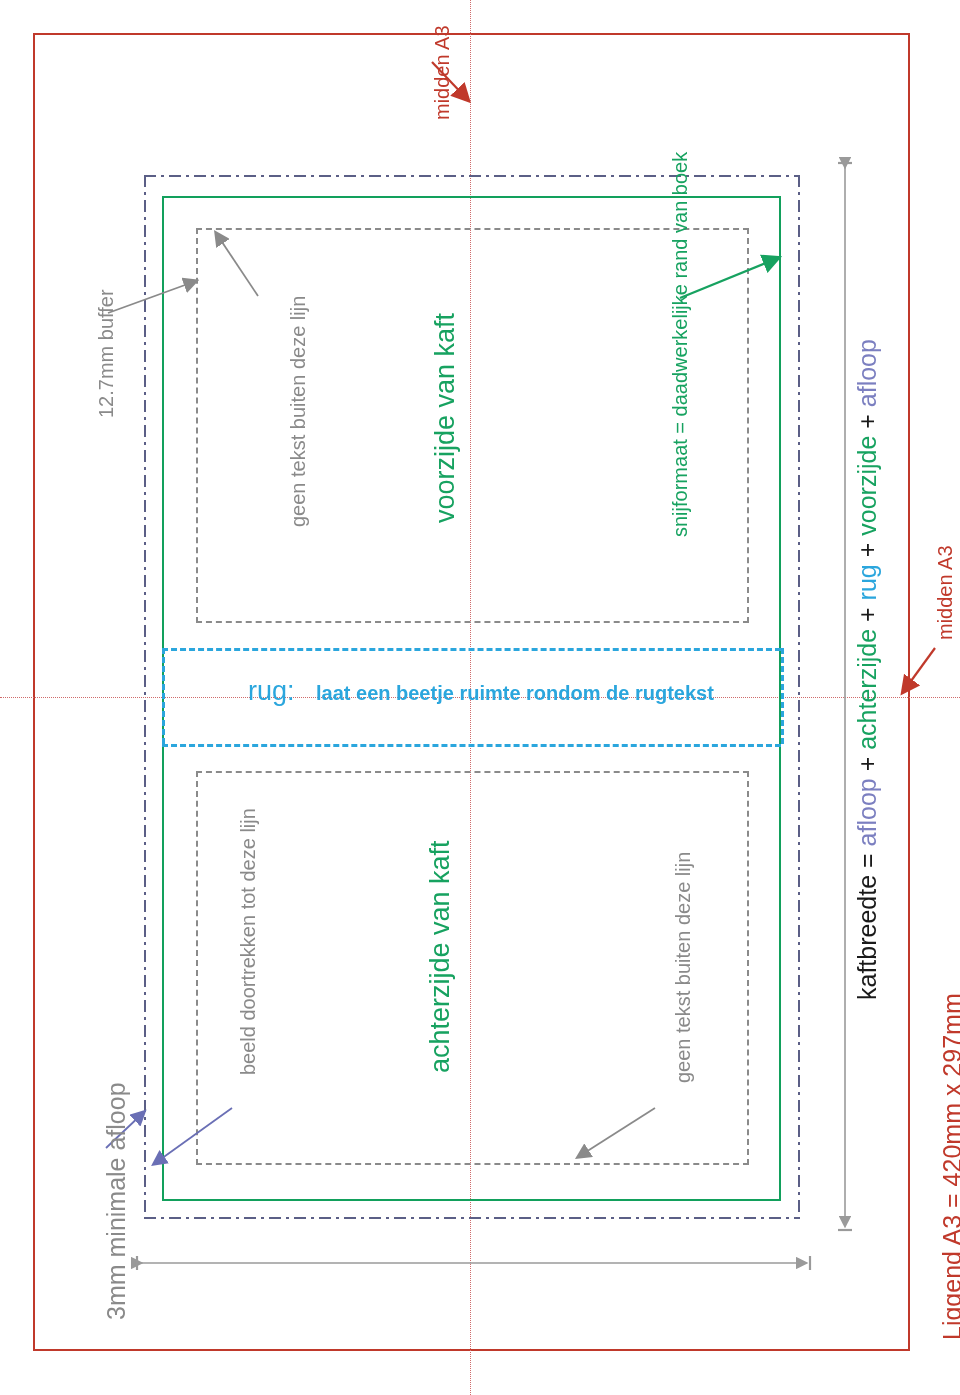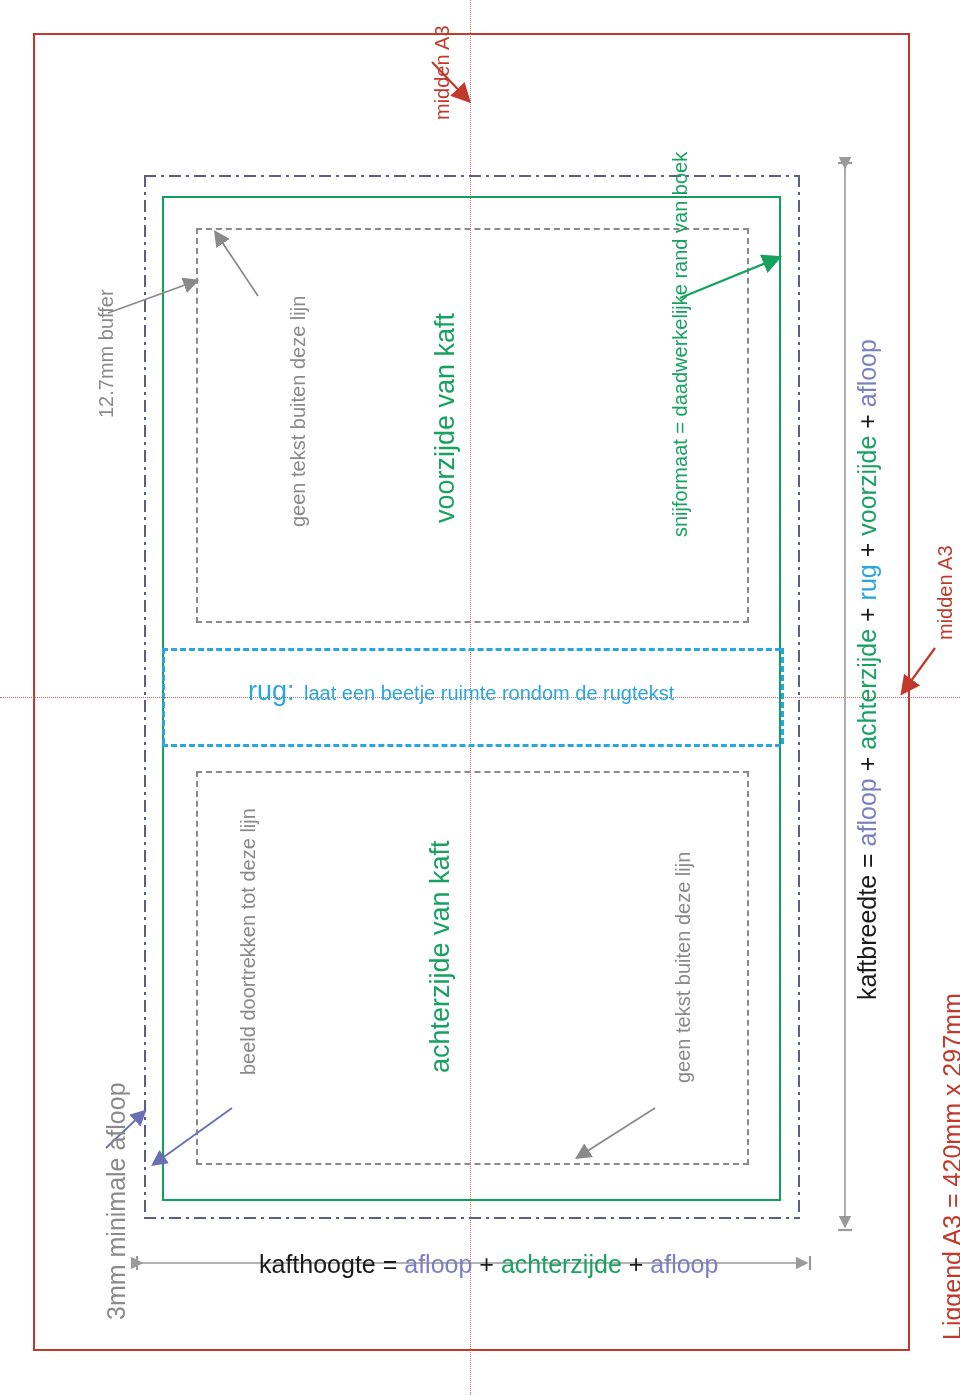--- a/index.html
+++ b/index.html
@@ -221,21 +221,17 @@
 
   <div class="lbl rot90 t-grey f-med" style="left:673px; top:1083px;">geen tekst buiten deze lijn</div>
 
   <div class="lbl rot90 f-big" style="left:855px; top:1000px;">
     <span class="t-black">kaftbreedte =</span>
     <span id="width-parts"><span class="t-purple"> afloop</span><span class="t-black"> +</span><span class="t-green"> achterzijde</span><span class="t-black"> +</span><span class="t-blue"> rug</span><span class="t-black"> +</span><span class="t-green"> voorzijde</span><span class="t-black"> +</span><span class="t-purple"> afloop</span></span>
   </div>
 
   <div class="lbl" style="left:248px; top:678px;">
     <span class="t-blue f-huge">rug:</span>
-    <span class="t-blue f-med" style="margin-left:5px;">laat een beetje ruimte rondom de rugtekst</span>
+    <span class="t-blue f-med" style="margin-left:17px;font-weight:bold;">laat een beetje ruimte rondom de rugtekst</span>
   </div>
 
-  <div class="lbl f-big" style="left:259px; top:1252px;">
-    <span class="t-black">kafthoogte =</span>
-    <span id="height-parts"><span class="t-purple"> afloop</span><span class="t-black"> +</span><span class="t-green"> achterzijde</span><span class="t-black"> +</span><span class="t-purple"> afloop</span></span>
-  </div>
 
 </div>
 
 </body></html>

